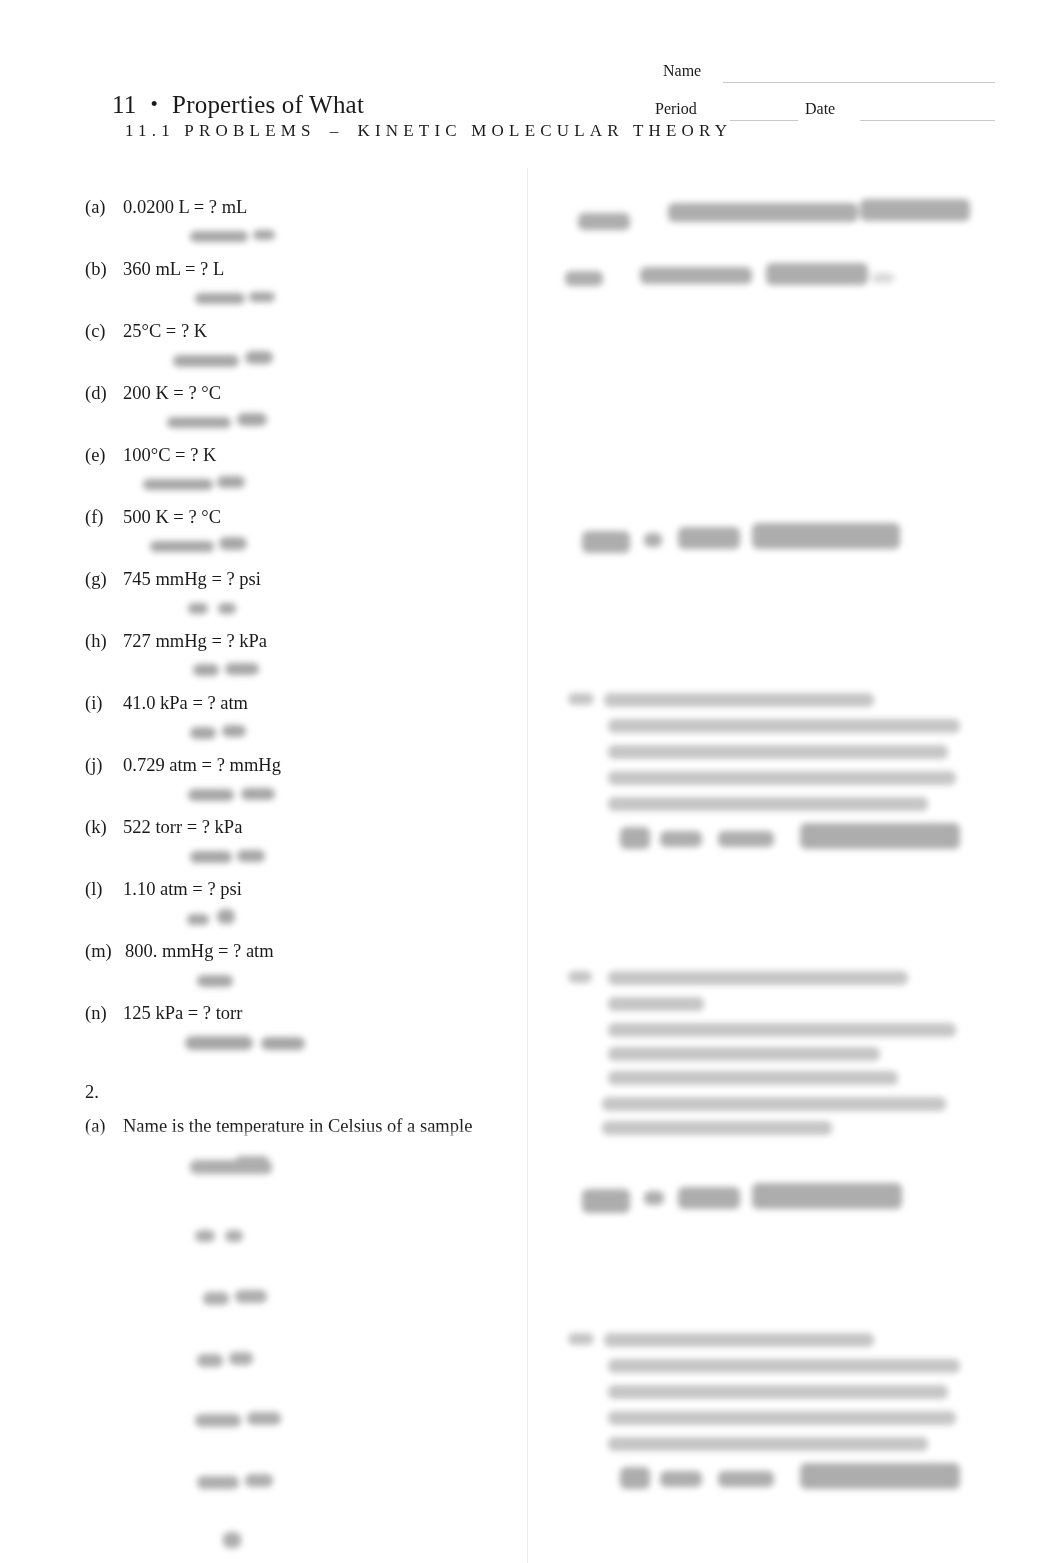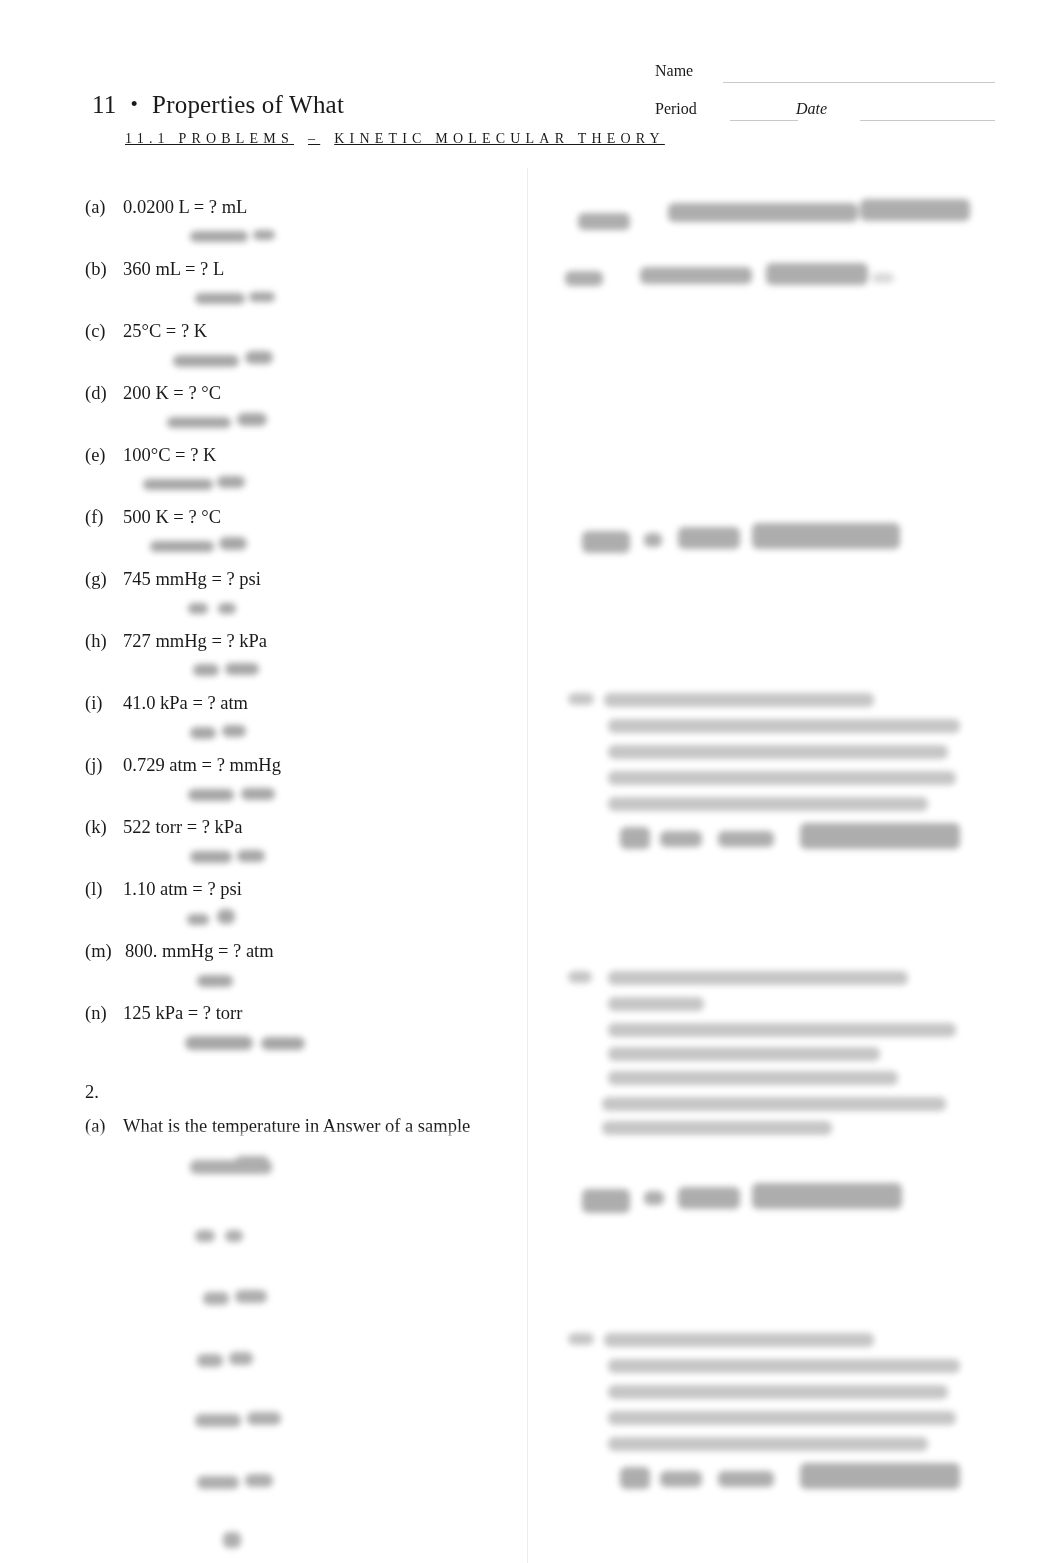--- a/index.html
+++ b/index.html
@@ -25,21 +25,21 @@
   }
   #chapter-title {
     position: absolute;
     left: 92px;
     top: 90px;
     font-size: 25px;
     line-height: 30px;
     white-space: nowrap;
     letter-spacing: 0.2px;
   }
-  #chapter-title .num { margin-right: 14px; }
+  #chapter-title .num { margin-right: 14px; margin-left: 20px; }
   #chapter-title .bullet { margin-right: 14px; font-size: 21px; position: relative; top: -2px; }
 
   #student-fields {
     position: absolute;
     left: 655px;
     top: 58px;
     width: 330px;
   }
   .field-row {
     position: relative;
@@ -54,36 +54,35 @@
     padding-right: 6px;
     z-index: 2;
   }
   .field-rule {
     position: absolute;
     bottom: 13px;
     height: 1px;
     background: #c9c9c9;
     z-index: 1;
   }
-  #name-label  { left: 0px; }
+  #name-label  { left: 8px; }
   #name-rule   { left: 68px; right: -10px; }
   #period-label{ left: 0px; }
   #period-rule { left: 75px; width: 68px; }
-  #date-label  { left: 141px; font-style: italic; }
+  #date-label  { left: 150px; }
   #date-rule   { left: 205px; right: -10px; }
 
   #section-title {
     position: absolute;
     left: 125px;
-    top: 128px;
-    font-size: 14px;
+    top: 120px;
+    font-size: 17px;
     line-height: 22px;
     letter-spacing: 5.2px;
     white-space: nowrap;
-    text-decoration: underline;
   }
   #section-title .dash-sep { padding: 0 14px; }
 
   
   #column-divider {
     position: absolute;
     left: 527px;
     top: 168px;
     width: 1px;
     height: 1395px;
@@ -329,21 +328,21 @@
     </div>
 
   </div>
 
   <div class="problem-block" style="margin-top:14px;">
     <div class="numbered-item">
       <span class="numbered-label">2.</span>
     </div>
     <div class="sub-item fading" style="margin-top:7px; overflow:hidden;">
       <span class="sub-label">(a)</span>
-      <span class="sub-text">What is the temperature in Answer of a sample</span>
+      <span class="sub-text">Name is the temperature in Celsius of a sample</span>
     </div>
   </div>
 
   <div class="hand-block" style="height:430px; margin-top:8px;">
     <span class="hand-line dark" style="left:105px; top:14px; width:82px; height:14px;"></span>
     <span class="hand-line dark" style="left:150px; top:10px; width:34px; height:16px;"></span>
 
     <span class="hand-line dark" style="left:110px; top:84px; width:20px; height:12px;"></span>
     <span class="hand-line dark" style="left:140px; top:84px; width:18px; height:12px;"></span>
 

